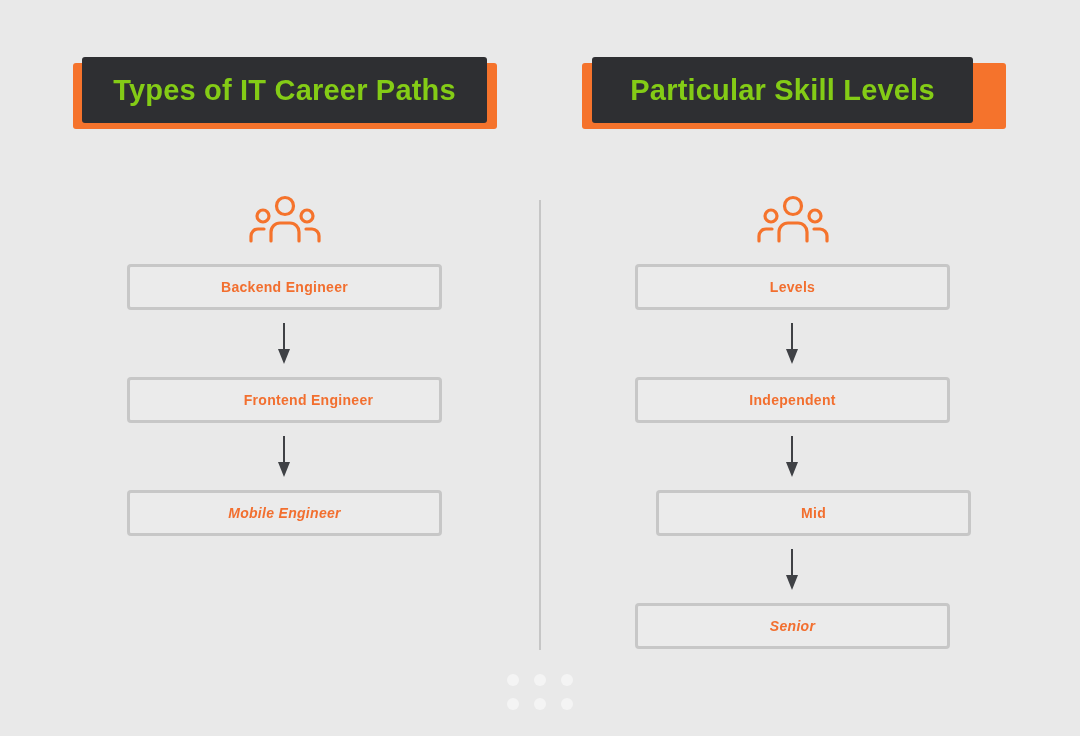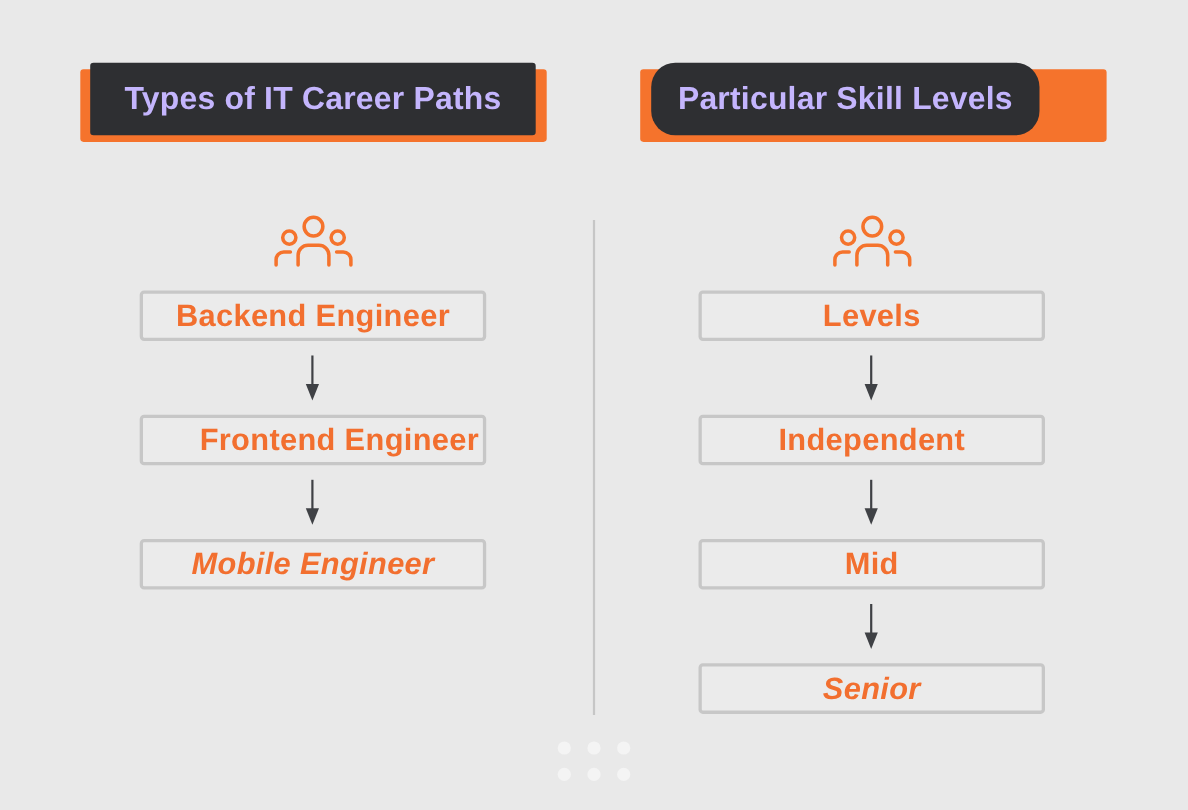--- a/index.html
+++ b/index.html
@@ -12,21 +12,21 @@
   }
   .title-shadow {
     position: absolute;
     background: #f5732c;
     border-radius: 3px;
   }
   .title-box {
     position: absolute;
     background: #2e2f32;
     border-radius: 3px;
-    color: #c4b5fd;
+    color: #84cc16;
     font-weight: 700;
     font-size: 29px;
     display: flex;
     align-items: center;
     justify-content: center;
     letter-spacing: 0.2px;
   }
   .people-icon {
     position: absolute;
     width: 74px;
@@ -34,21 +34,21 @@
   }
   .step-box {
     position: absolute;
     width: 315px;
     height: 46px;
     border: 3px solid #c7c7c7;
     border-radius: 4px;
     background: #ebebeb;
     color: #f26f2f;
     font-weight: 700;
-    font-size: 28px;
+    font-size: 14px;
     display: flex;
     align-items: center;
     justify-content: center;
     letter-spacing: 0.3px;
   }
   .arrow {
     position: absolute;
     width: 14px;
     height: 42px;
   }
@@ -107,21 +107,21 @@
     <polygon points="1,26 13,26 7,41" fill="#3f4145"></polygon>
   </svg>
 
   <div class="step-box" style="left:127px; top:490px;font-style:italic;">Mobile Engineer</div>
 </div>
 
 <div class="divider"></div>
 
 <div>
   <div class="title-shadow" style="left:582px; top:63px; width:424px; height:66px;"></div>
-  <div class="title-box" style="left:592px; top:57px; width:353px; height:66px;border-radius:22px;">Particular Skill Levels</div>
+  <div class="title-box" style="left:592px; top:57px; width:381px; height:66px;">Particular Skill Levels</div>
 
   <svg class="people-icon" style="left:756px; top:194px;" viewBox="0 0 74 52" fill="none" stroke="#f5732c" stroke-width="3.2" stroke-linecap="round">
     <circle cx="37" cy="12" r="8.5"></circle>
     <path d="M23 47 V38 a9 9 0 0 1 9 -9 h10 a9 9 0 0 1 9 9 V47"></path>
     <circle cx="15" cy="22" r="6"></circle>
     <path d="M3 47 V42 a7 7 0 0 1 7 -7 h6"></path>
     <circle cx="59" cy="22" r="6"></circle>
     <path d="M71 47 V42 a7 7 0 0 0 -7 -7 h-6"></path>
   </svg>
 
@@ -130,21 +130,21 @@
     <rect x="6" y="0" width="2" height="28" fill="#3f4145"></rect>
     <polygon points="1,26 13,26 7,41" fill="#3f4145"></polygon>
   </svg>
 
   <div class="step-box" style="left:635px; top:377px;">Independent</div>
   <svg class="arrow" style="left:785px; top:436px;" viewBox="0 0 14 42">
     <rect x="6" y="0" width="2" height="28" fill="#3f4145"></rect>
     <polygon points="1,26 13,26 7,41" fill="#3f4145"></polygon>
   </svg>
 
-  <div class="step-box" style="left:635px; top:490px;">Mid</div>
+  <div class="step-box" style="left:656px; top:490px;">Mid</div>
   <svg class="arrow" style="left:785px; top:549px;" viewBox="0 0 14 42">
     <rect x="6" y="0" width="2" height="28" fill="#3f4145"></rect>
     <polygon points="1,26 13,26 7,41" fill="#3f4145"></polygon>
   </svg>
 
   <div class="step-box" style="left:635px; top:603px;font-style:italic;">Senior</div>
 </div>
 
 <div class="dots">
   <div class="dot"></div>

